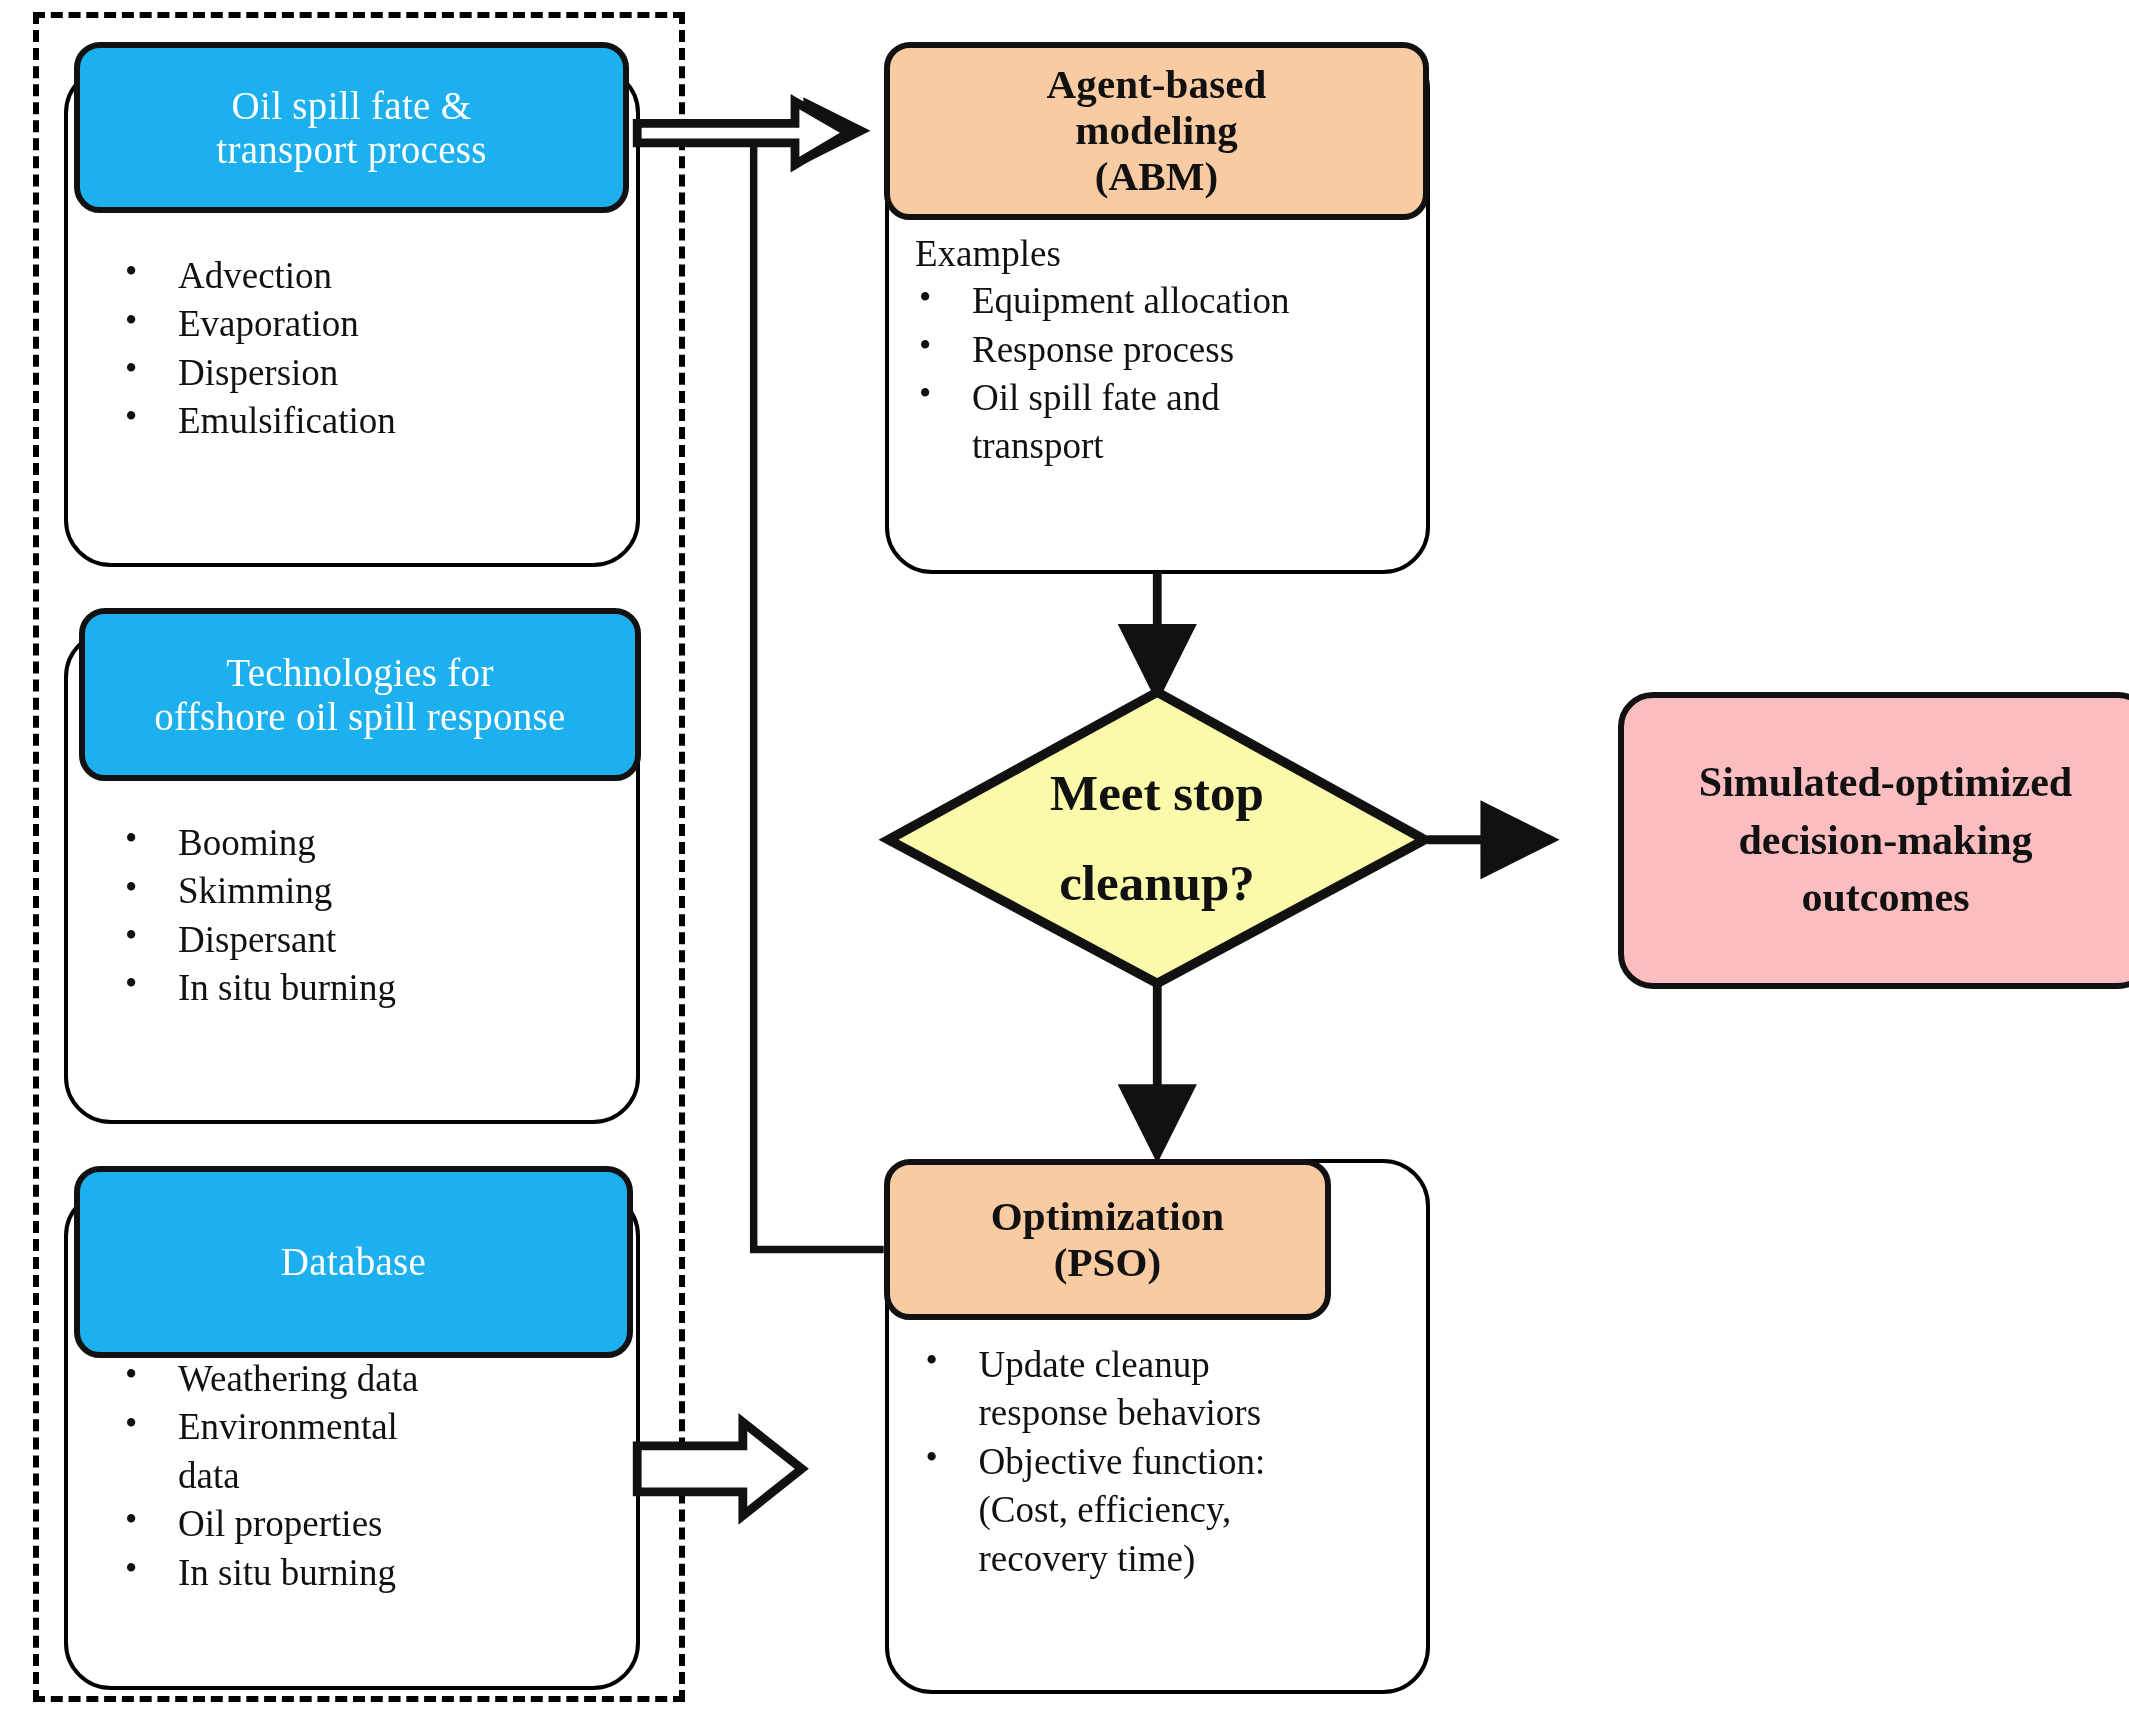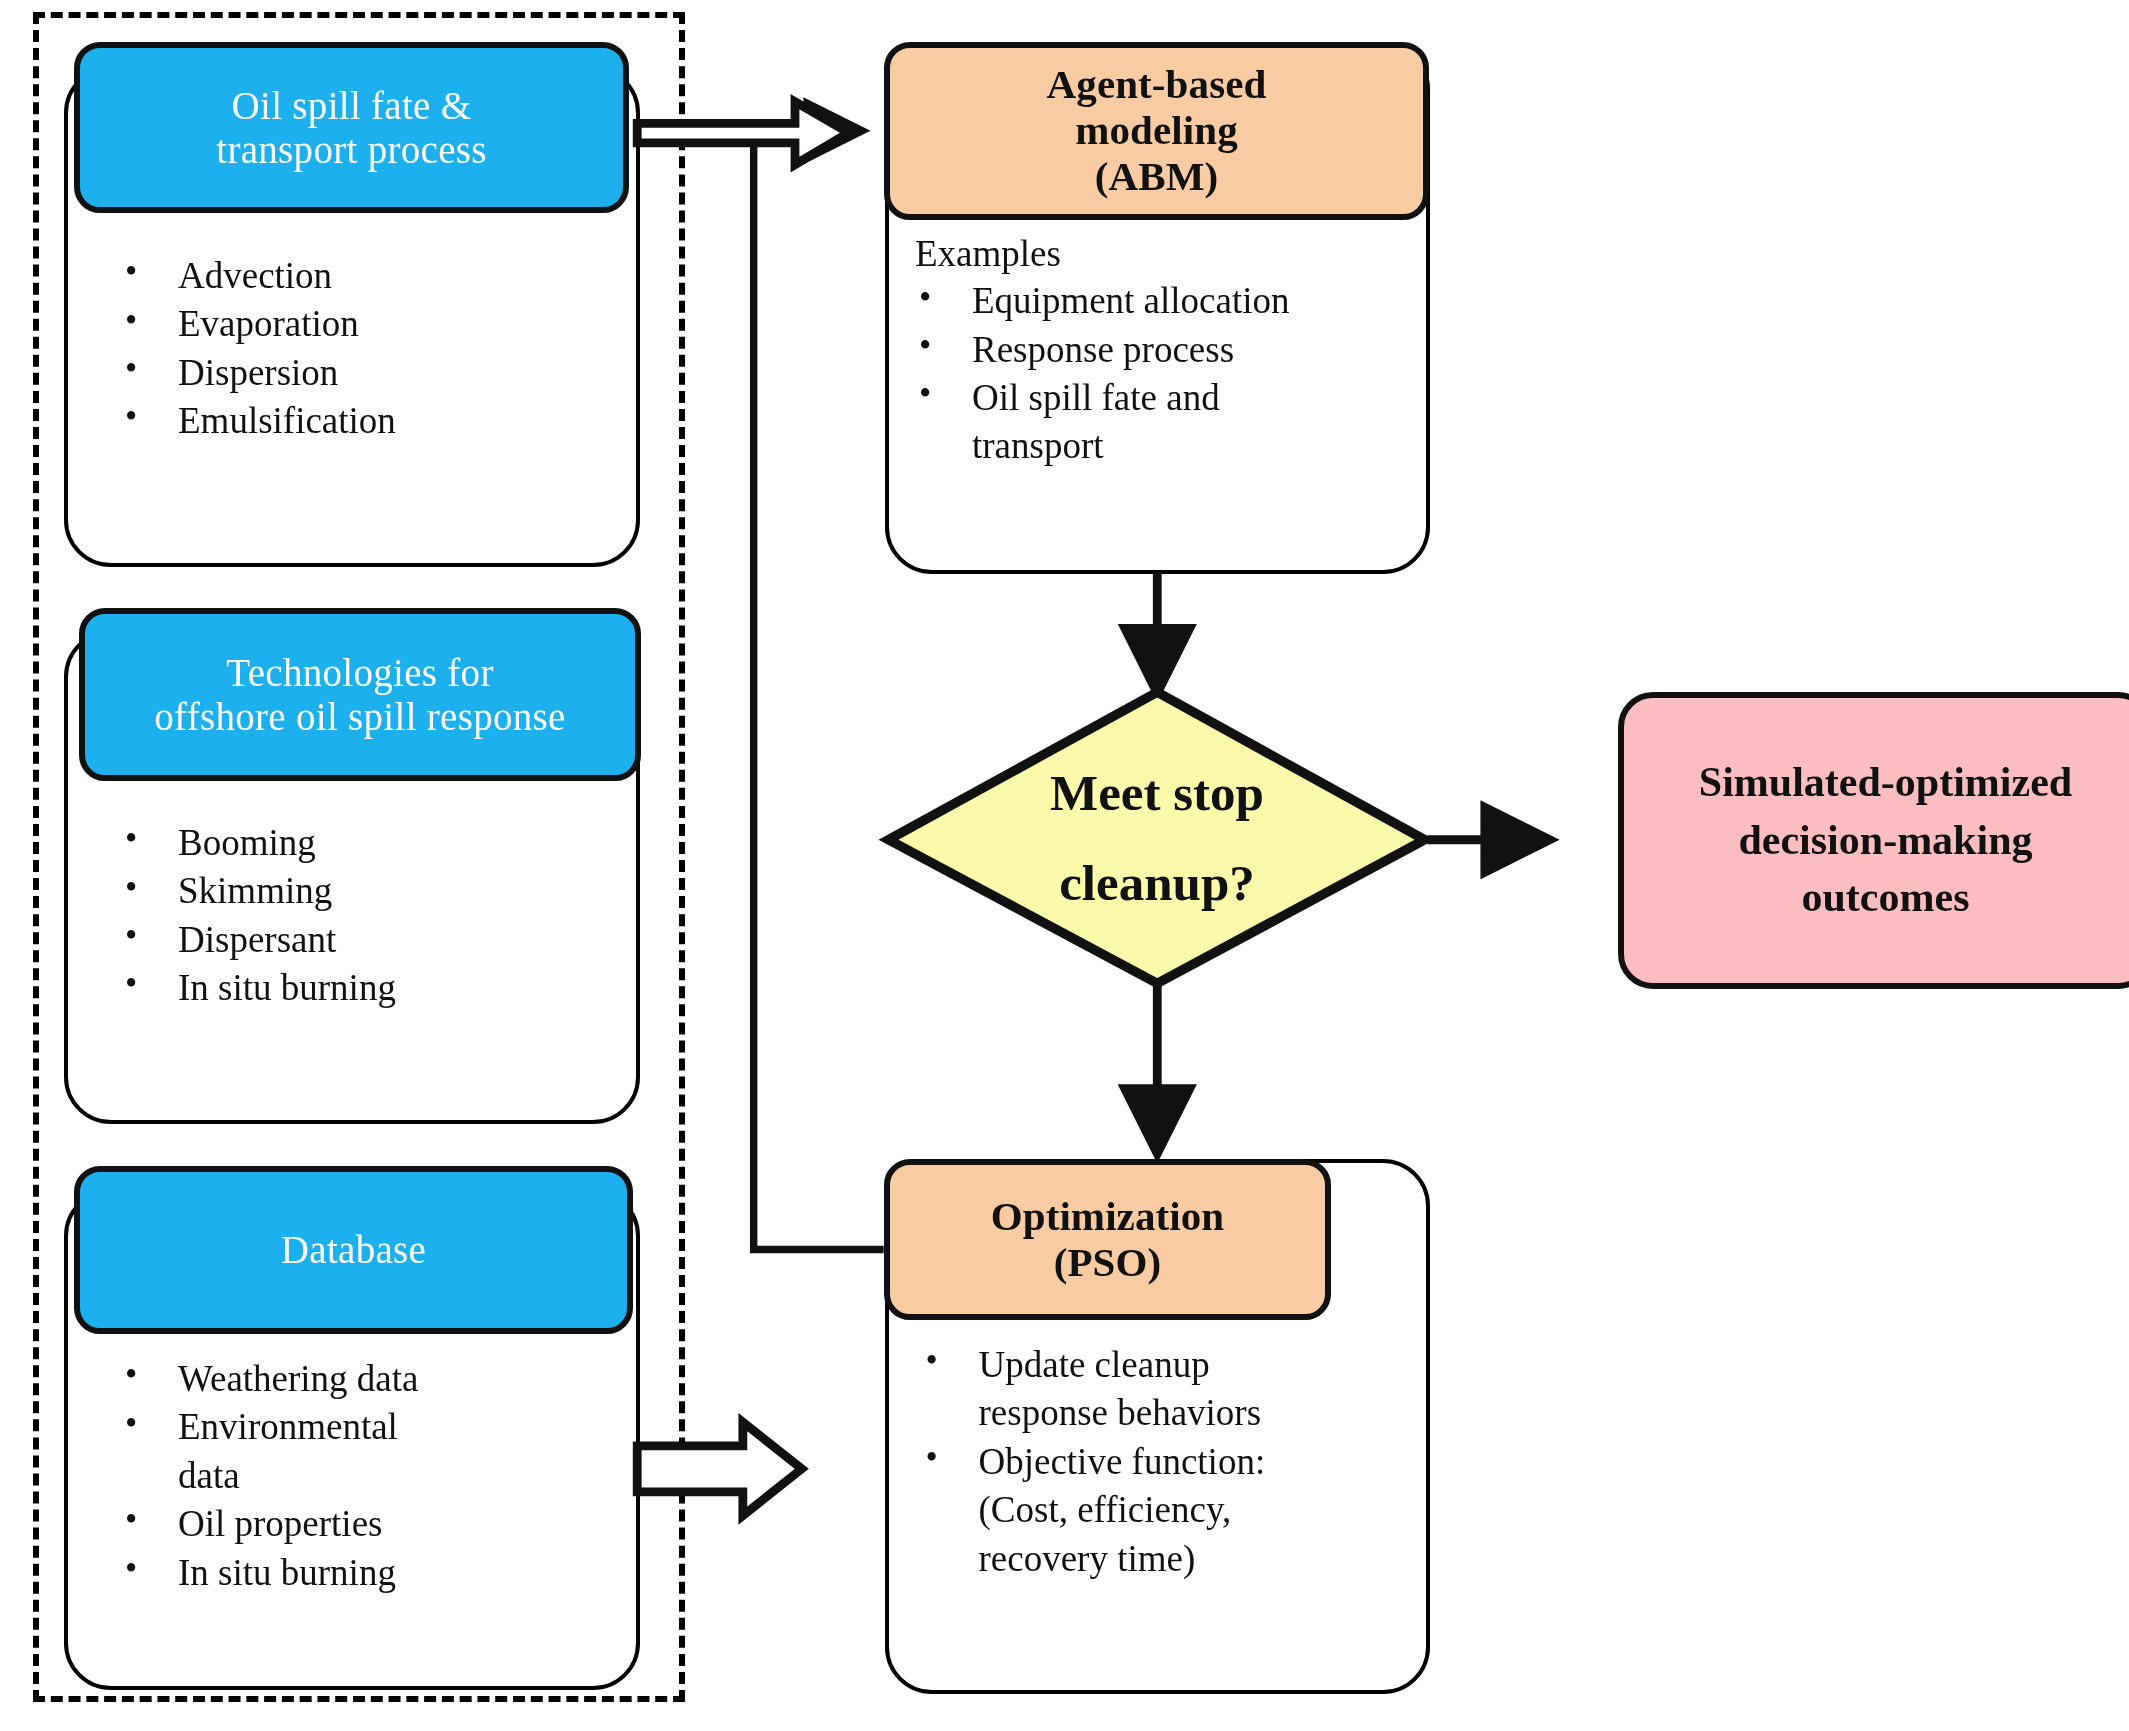--- a/index.html
+++ b/index.html
@@ -240,21 +240,21 @@
     <div class="card-body" style="top:163px;">
       <ul class="bullets">
         <li>Weathering  data</li>
         <li>Environmental</li>
         <li class="nobullet">data</li>
         <li>Oil properties</li>
         <li>In situ  burning</li>
       </ul>
     </div>
   </div>
-  <div class="card-head blue" style="left:74px; top:1166px; width:559px; height:168px;">
+  <div class="card-head blue" style="left:74px; top:1166px; width:559px; height:192px;">
     <span class="head-line head-blue-text">Database</span>
   </div>
 
   <div class="card" style="left:885px; top:42px; width:545px; height:532px;">
     <div class="card-body" style="top:186px; padding-left:26px;">
       <p class="lead-text">Examples</p>
       <ul class="bullets">
         <li>Equipment  allocation</li>
         <li>Response process</li>
         <li>Oil spill  fate  and</li>

